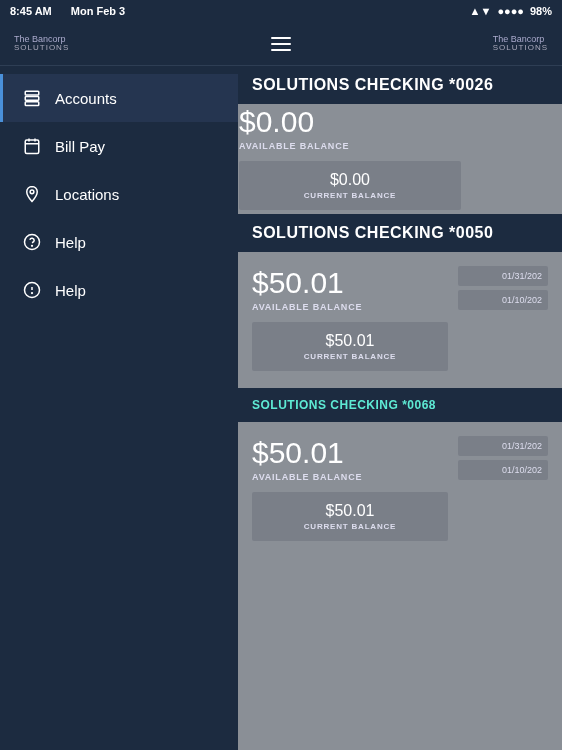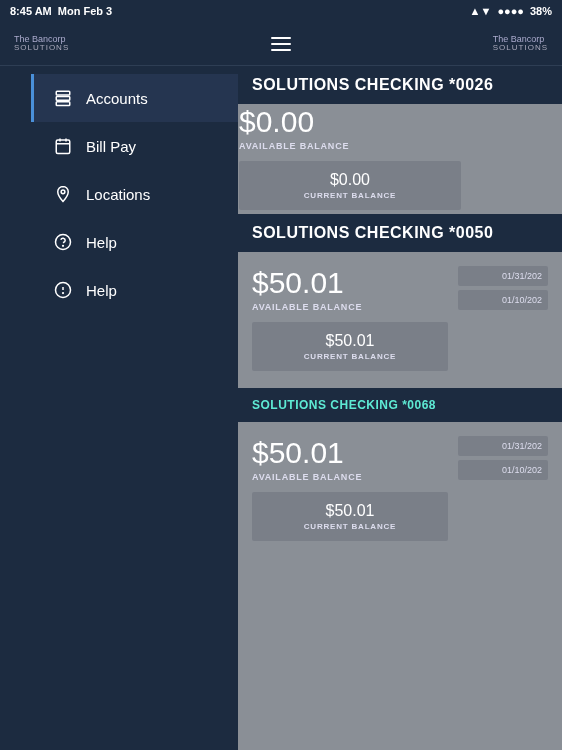--- a/index.html
+++ b/index.html
@@ -18,21 +18,21 @@
       height: 22px;
       background: #1c2b40;
       display: flex;
       align-items: center;
       justify-content: space-between;
       padding: 0 10px;
       font-size: 11px;
       color: #fff;
       font-weight: 600;
     }
-    .status-bar-left { display: flex; align-items: center; gap: 6px; justify-content: space-between; }
+    .status-bar-left { display: flex; align-items: center; gap: 19px; justify-content: space-between; }
     .status-bar-right { display: flex; align-items: center; gap: 6px; }
 
     
     .top-nav {
       width: 100%;
       height: 44px;
       background: #1c2b40;
       display: flex;
       align-items: center;
       justify-content: space-between;
@@ -87,21 +87,20 @@
     .sidebar-item {
       display: flex;
       align-items: center;
       gap: 12px;
       padding: 13px 18px;
       cursor: pointer;
       color: #fff;
       font-size: 15px;
       font-weight: 500;
       border-left: 3px solid transparent;
-      margin-left: 31px;
     }
     .sidebar-item.active {
       border-left: 3px solid #4a90d9;
       background: #253550;
     }
     .sidebar-icon {
       width: 22px;
       height: 22px;
       display: flex;
       align-items: center;
@@ -126,21 +125,21 @@
 <body>
 
 <div class="status-bar">
   <div class="status-bar-left">
     <span>8:45 AM</span>
     <span>Mon Feb 3</span>
   </div>
   <div class="status-bar-right">
     <span>▲▼</span>
     <span>●●●●</span>
-    <span>38%</span>
+    <span>98%</span>
   </div>
 </div>
 
 <div class="top-nav">
   <div class="logo-area">
     <div>
       <div class="logo-text">
         <span>The Bancorp</span>
         <span style="font-size:8px;color:#aab;letter-spacing:1px;">SOLUTIONS</span>
       </div>

